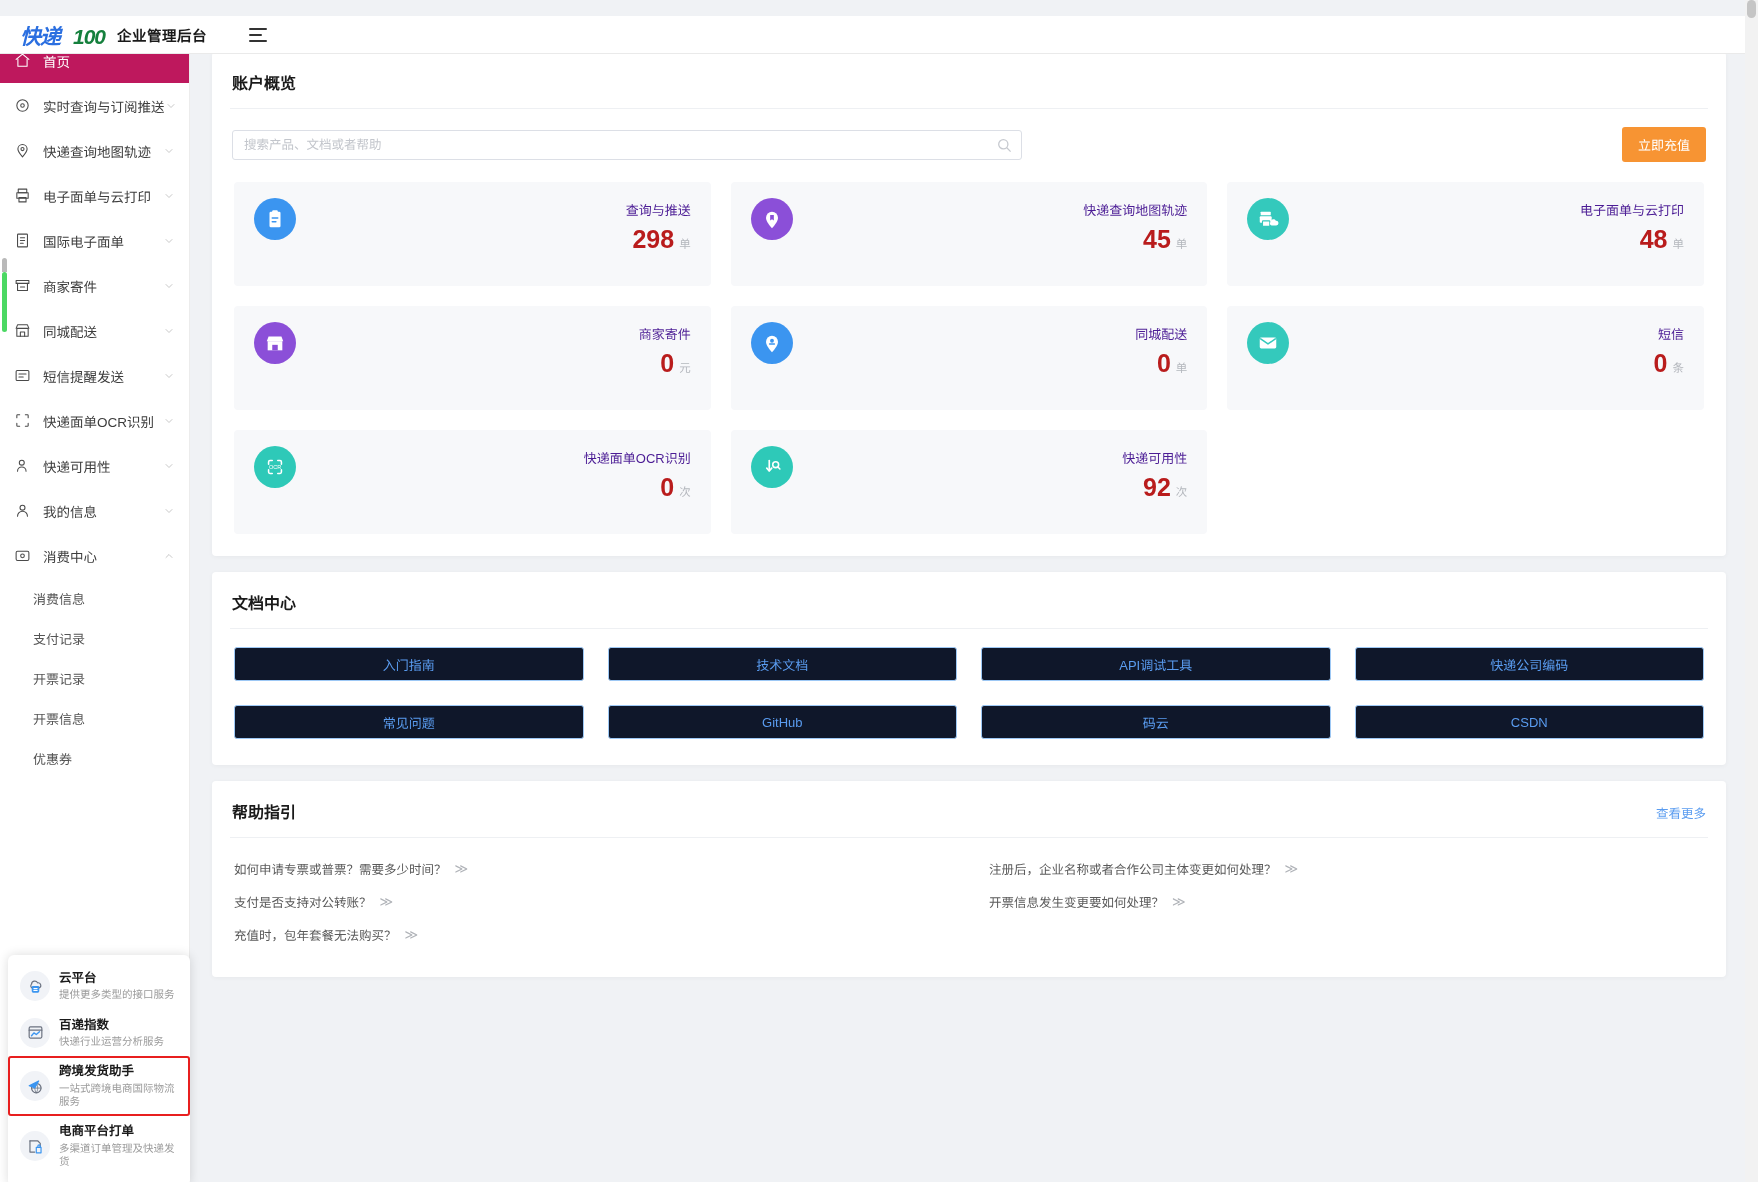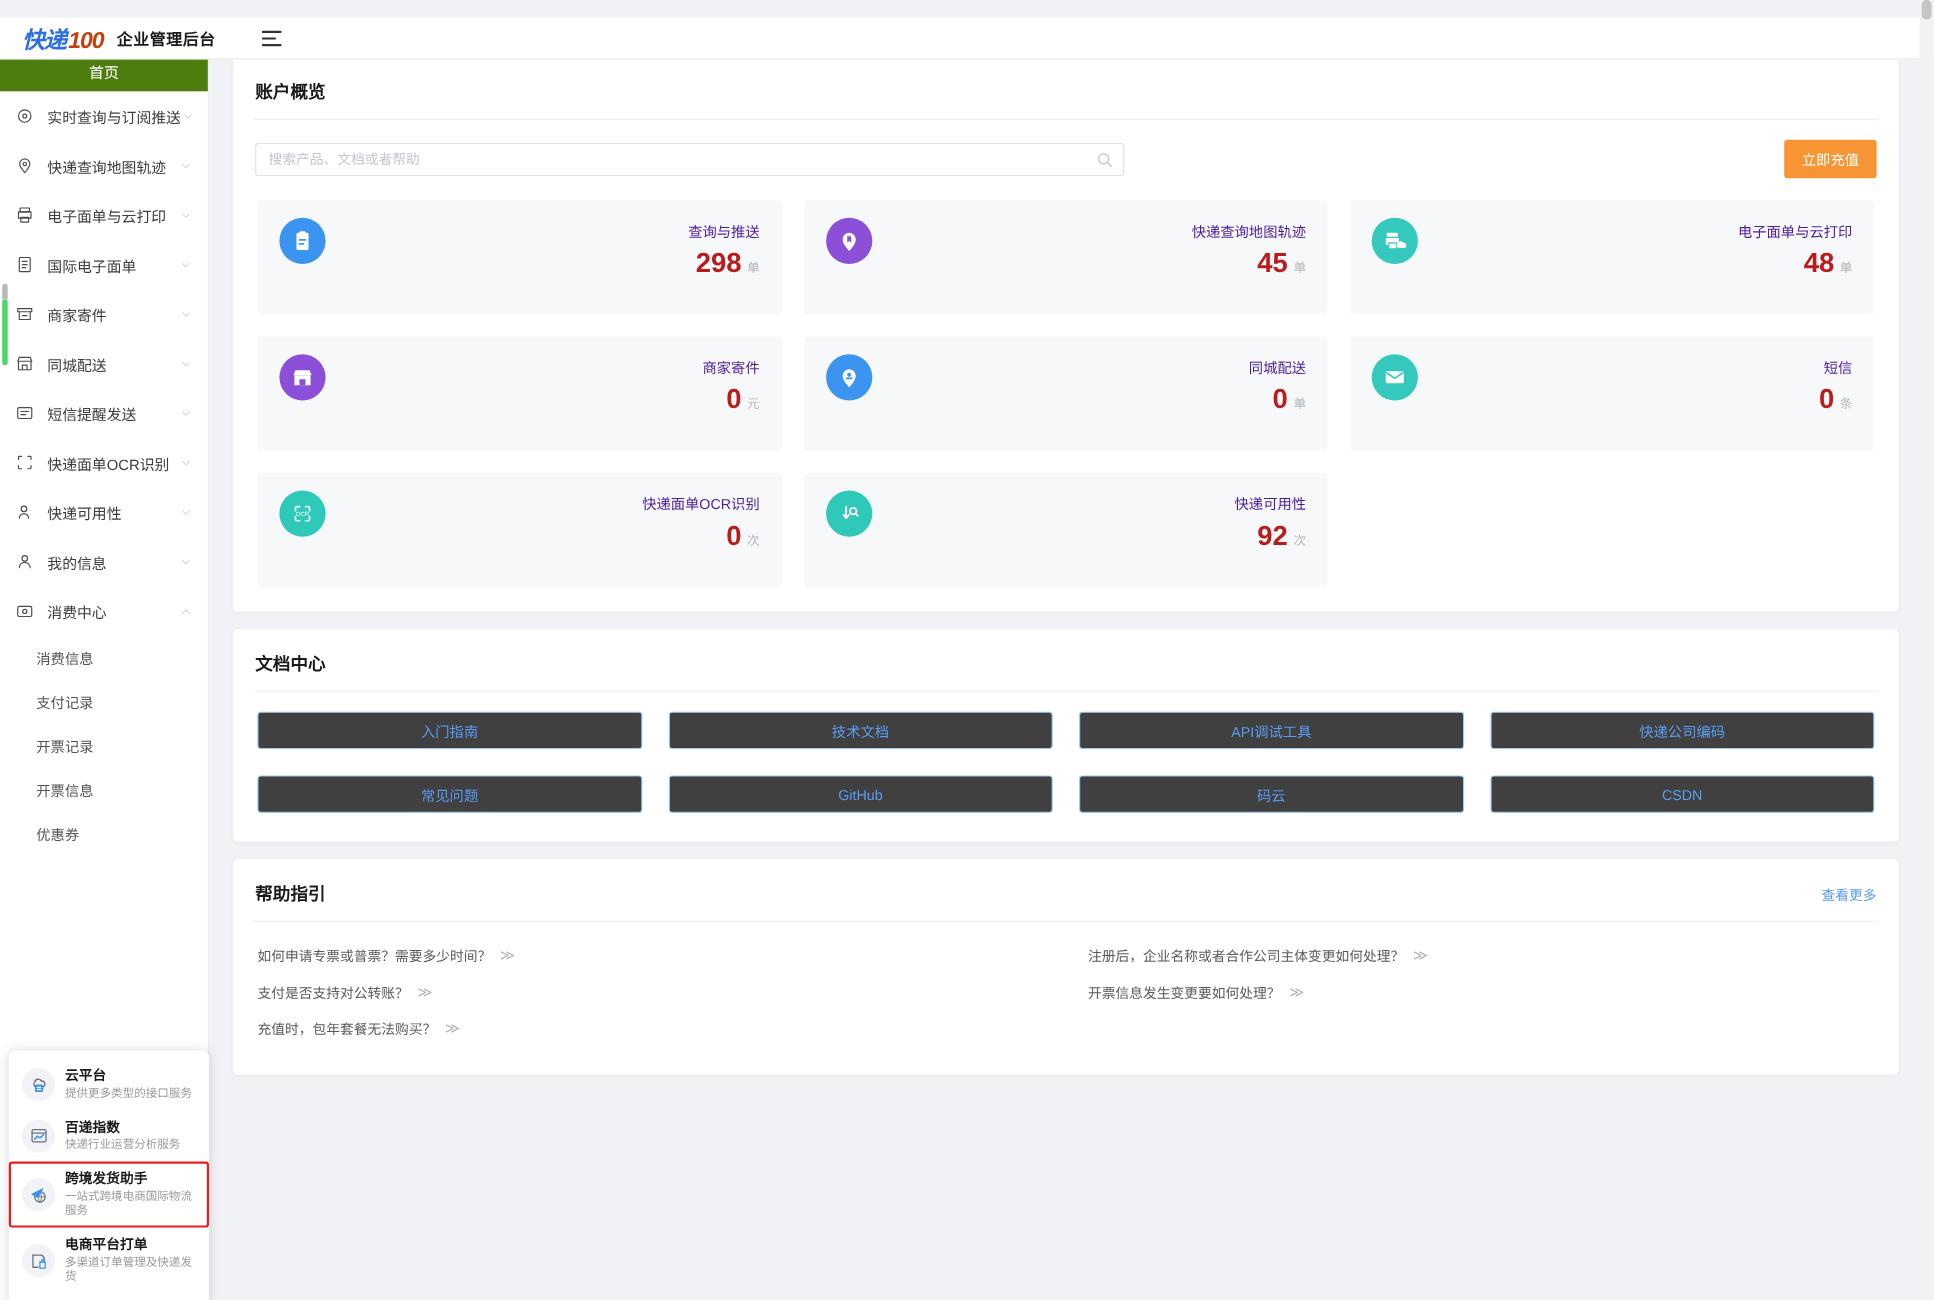--- a/index.html
+++ b/index.html
@@ -18,21 +18,21 @@
     background: #ffffff; border-bottom: 1px solid #eaeaea;
     display: flex; align-items: center; padding-left: 20px; z-index: 30;
   }
   .logo-wrap { display: flex; align-items: baseline; }
   .logo-kd {
     font-size: 21px; font-weight: bold; font-style: italic;
     color: #2b6fe0; letter-spacing: -1px;
   }
   .logo-100 {
     font-size: 21px; font-weight: bold; font-style: italic;
-    color: #c2410c; letter-spacing: -1px; margin-left: 2px;
+    color: #15803d; letter-spacing: -1px; margin-left: 13px;
   }
   .topbar-title {
     font-size: 14.5px; color: #1a1a1a; font-weight: bold;
     margin-left: 12px; letter-spacing: 0.5px;
   }
   .hamburger {
     margin-left: 42px; width: 18px; height: 14px;
     display: flex; flex-direction: column; justify-content: space-between;
     cursor: pointer;
   }
@@ -44,21 +44,21 @@
   
   .sidebar {
     position: absolute; top: 38px; left: 0; width: 190px; height: 1144px;
     background: #ffffff; border-right: 1px solid #ececec;
     z-index: 20; overflow: hidden;
   }
   .nav-item {
     position: relative; height: 45px; display: flex; align-items: center;
     padding: 0 14px 0 14px; cursor: pointer; color: #3d3d3d; font-size: 13.5px;
   }
-  .nav-item.active { background: #4d7c0f; color: #fff; flex-direction: column; }
+  .nav-item.active { background: #be185d; color: #fff; }
   .nav-icon {
     width: 17px; height: 17px; margin-right: 12px; flex: 0 0 17px;
     display: inline-flex; align-items: center; justify-content: center;
   }
   .nav-icon svg { display: block; }
   .nav-label { flex: 1 1 auto; white-space: nowrap; }
   .nav-caret {
     width: 12px; height: 12px; flex: 0 0 12px; color: #b5b5b5;
     display: inline-flex; align-items: center; justify-content: center;
   }
@@ -158,21 +158,21 @@
   .stat-unit { font-size: 11.5px; color: #b4b7bd; margin-left: 5px; }
 
   
   .doc-grid {
     display: grid; grid-template-columns: repeat(4, 1fr);
     gap: 24px 24px; padding: 18px 22px 26px 22px;
   }
   .doc-btn {
     height: 34px; border: 1px solid #9dc8f5; border-radius: 3px;
     display: flex; align-items: center; justify-content: center;
-    color: #5a9cf0; font-size: 13px; background: #404040; cursor: pointer;
+    color: #5a9cf0; font-size: 13px; background: #0f172a; cursor: pointer;
   }
 
   
   .help-more {
     position: absolute; right: 20px; top: 22px;
     font-size: 12.5px; color: #5a9cf0; cursor: pointer;
   }
   .help-grid {
     display: grid; grid-template-columns: 1fr 1fr;
     padding: 14px 22px 26px 22px; column-gap: 40px; row-gap: 0;

